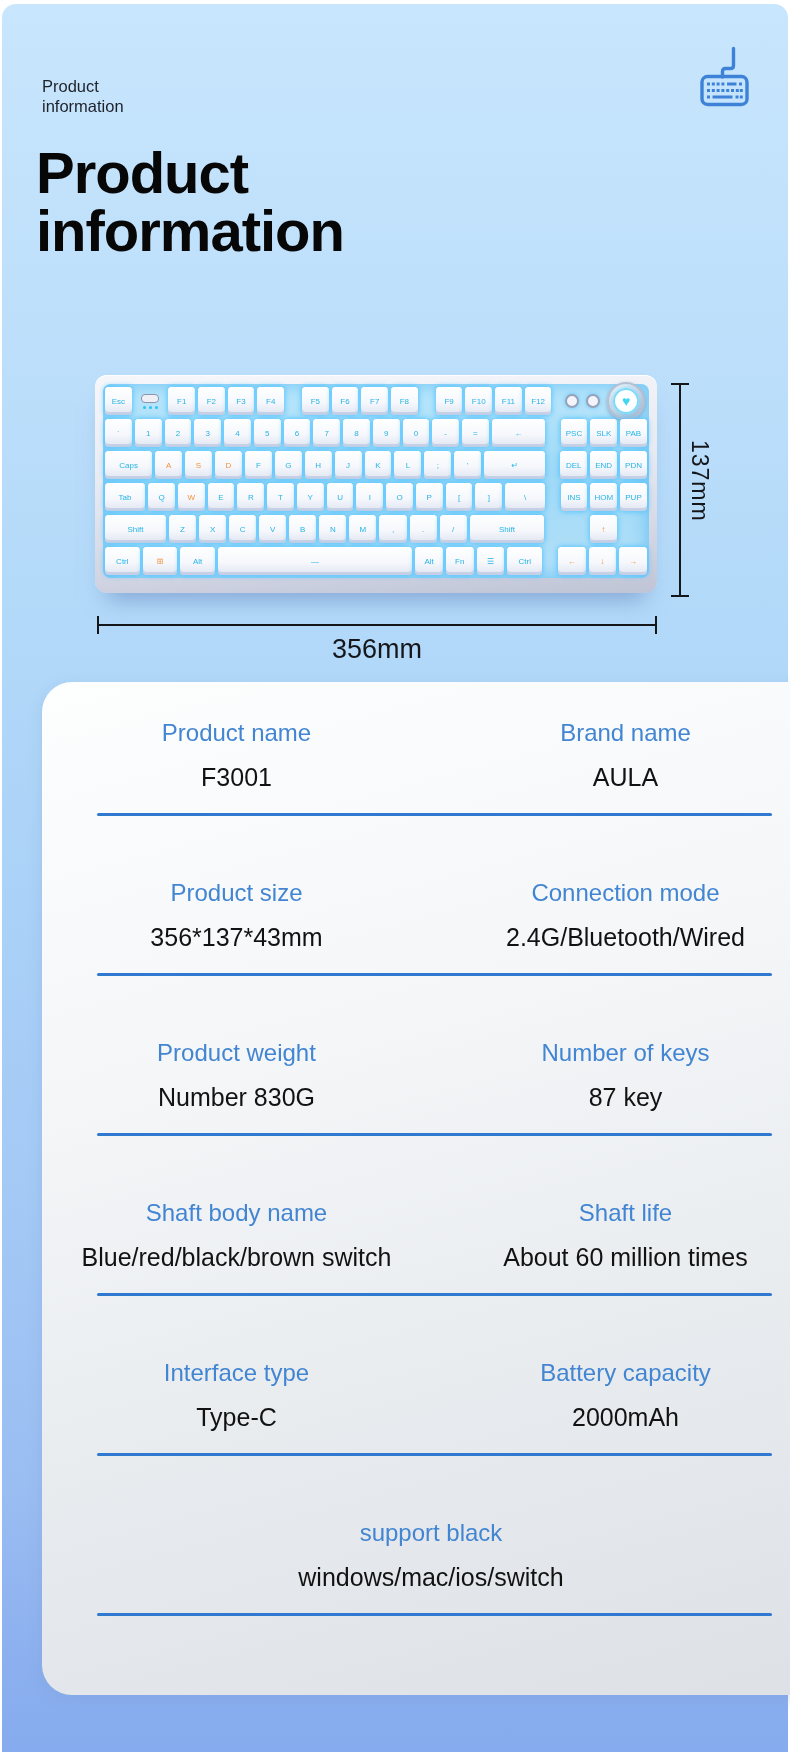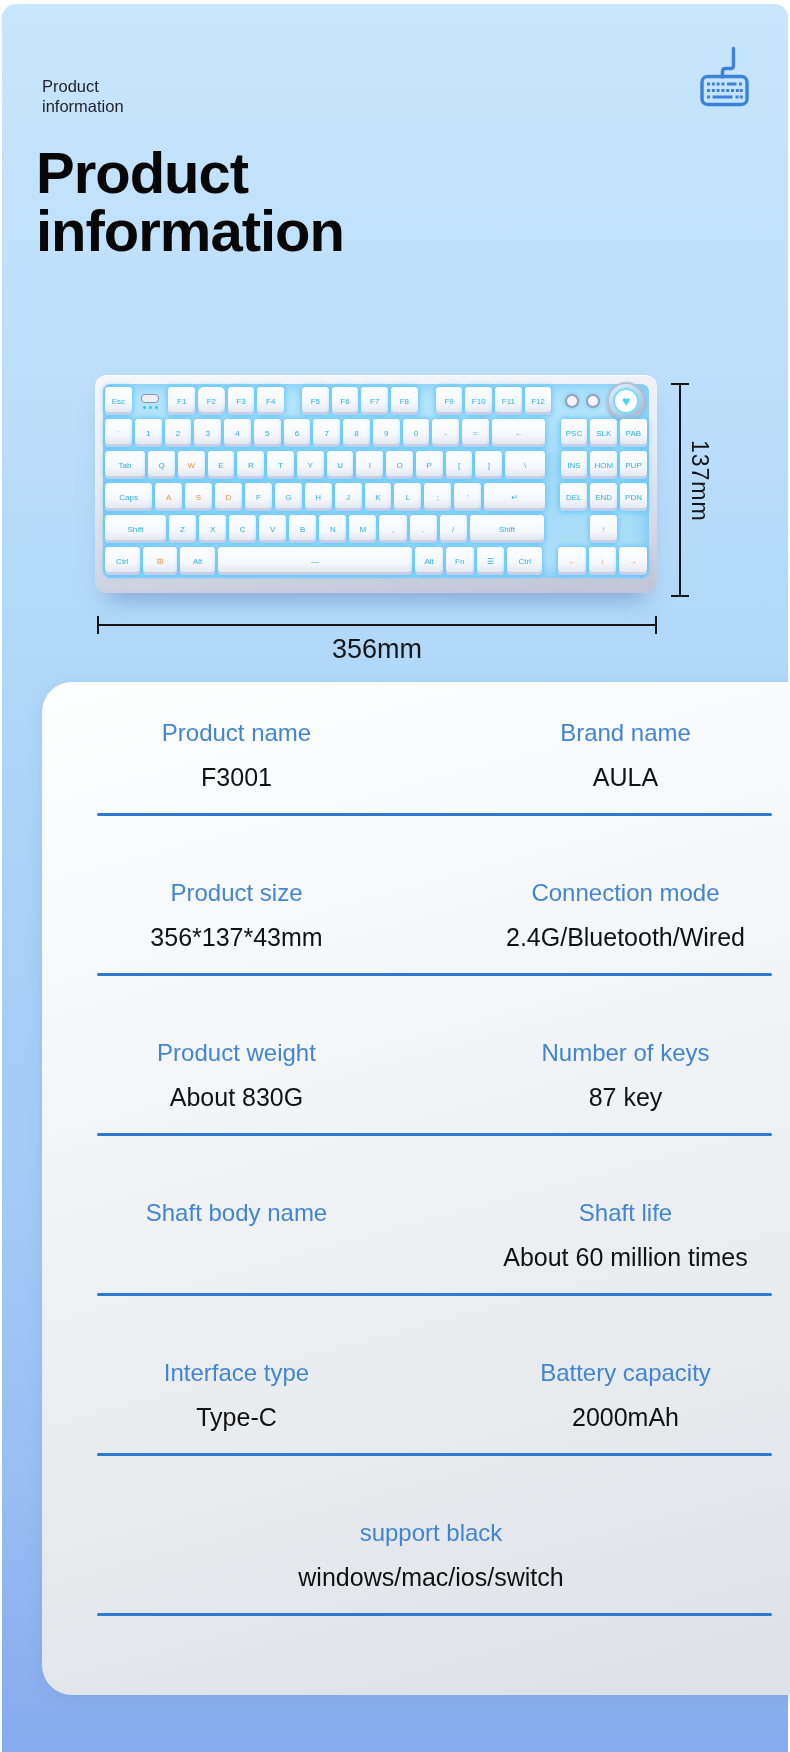--- a/index.html
+++ b/index.html
@@ -116,21 +116,21 @@
           <div class="kb-key" style="flex: 1 1 0px;">Esc</div>
           <div class="kb-sp kb-ind" style="flex: 1.15 1.15 0px;">
             <div class="kb-switch"></div>
             <div class="kb-dots">
               <i></i>
               <i></i>
               <i></i>
             </div>
           </div>
           <div class="kb-key" style="flex: 1 1 0px;">F1</div>
-          <div class="kb-key" style="flex: 1 1 0px; border-radius: 6px;">F2</div>
+          <div class="kb-key" style="flex: 1 1 0px;">F2</div>
           <div class="kb-key" style="flex: 1 1 0px;">F3</div>
           <div class="kb-key" style="flex: 1 1 0px;">F4</div>
           <div class="kb-sp" style="flex: 0.45 0.45 0px;"></div>
           <div class="kb-key" style="flex: 1 1 0px;">F5</div>
           <div class="kb-key" style="flex: 1 1 0px;">F6</div>
           <div class="kb-key" style="flex: 1 1 0px;">F7</div>
           <div class="kb-key" style="flex: 1 1 0px;">F8</div>
           <div class="kb-sp" style="flex: 0.45 0.45 0px;"></div>
           <div class="kb-key" style="flex: 1 1 0px;">F9</div>
           <div class="kb-key" style="flex: 1 1 0px;">F10</div>
@@ -158,59 +158,59 @@
           <div class="kb-key" style="flex: 1 1 0px;">0</div>
           <div class="kb-key" style="flex: 1 1 0px;">-</div>
           <div class="kb-key" style="flex: 1 1 0px;">=</div>
           <div class="kb-key" style="flex: 2 2 0px;">←</div>
           <div class="kb-sp" style="flex: 0.35 0.35 0px;"></div>
           <div class="kb-key" style="flex: 1 1 0px;">PSC</div>
           <div class="kb-key" style="flex: 1 1 0px;">SLK</div>
           <div class="kb-key" style="flex: 1 1 0px;">PAB</div>
         </div>
         <div class="kb-row">
+          <div class="kb-key" style="flex: 1.75 1.75 0px;">Caps</div>
+          <div class="kb-key accent" style="flex: 1 1 0px;">A</div>
+          <div class="kb-key accent" style="flex: 1 1 0px;">S</div>
+          <div class="kb-key accent" style="flex: 1 1 0px;">D</div>
+          <div class="kb-key" style="flex: 1 1 0px;">F</div>
+          <div class="kb-key" style="flex: 1 1 0px;">G</div>
+          <div class="kb-key" style="flex: 1 1 0px;">H</div>
+          <div class="kb-key" style="flex: 1 1 0px;">J</div>
+          <div class="kb-key" style="flex: 1 1 0px;">K</div>
+          <div class="kb-key" style="flex: 1 1 0px;">L</div>
+          <div class="kb-key" style="flex: 1 1 0px;">;</div>
+          <div class="kb-key" style="flex: 1 1 0px;">'</div>
+          <div class="kb-key" style="flex: 2.25 2.25 0px;">↵</div>
+          <div class="kb-sp" style="flex: 0.35 0.35 0px;"></div>
+          <div class="kb-key" style="flex: 1 1 0px;">DEL</div>
+          <div class="kb-key" style="flex: 1 1 0px;">END</div>
+          <div class="kb-key" style="flex: 1 1 0px;">PDN</div>
+        </div>
+        <div class="kb-row">
           <div class="kb-key" style="flex: 1.5 1.5 0px;">Tab</div>
           <div class="kb-key" style="flex: 1 1 0px;">Q</div>
           <div class="kb-key accent" style="flex: 1 1 0px;">W</div>
           <div class="kb-key" style="flex: 1 1 0px;">E</div>
           <div class="kb-key" style="flex: 1 1 0px;">R</div>
           <div class="kb-key" style="flex: 1 1 0px;">T</div>
           <div class="kb-key" style="flex: 1 1 0px;">Y</div>
           <div class="kb-key" style="flex: 1 1 0px;">U</div>
           <div class="kb-key" style="flex: 1 1 0px;">I</div>
           <div class="kb-key" style="flex: 1 1 0px;">O</div>
           <div class="kb-key" style="flex: 1 1 0px;">P</div>
           <div class="kb-key" style="flex: 1 1 0px;">[</div>
           <div class="kb-key" style="flex: 1 1 0px;">]</div>
           <div class="kb-key" style="flex: 1.5 1.5 0px;">\</div>
           <div class="kb-sp" style="flex: 0.35 0.35 0px;"></div>
           <div class="kb-key" style="flex: 1 1 0px;">INS</div>
           <div class="kb-key" style="flex: 1 1 0px;">HOM</div>
           <div class="kb-key" style="flex: 1 1 0px;">PUP</div>
         </div>
         <div class="kb-row">
-          <div class="kb-key" style="flex: 1.75 1.75 0px;">Caps</div>
-          <div class="kb-key accent" style="flex: 1 1 0px;">A</div>
-          <div class="kb-key accent" style="flex: 1 1 0px;">S</div>
-          <div class="kb-key accent" style="flex: 1 1 0px;">D</div>
-          <div class="kb-key" style="flex: 1 1 0px;">F</div>
-          <div class="kb-key" style="flex: 1 1 0px;">G</div>
-          <div class="kb-key" style="flex: 1 1 0px;">H</div>
-          <div class="kb-key" style="flex: 1 1 0px;">J</div>
-          <div class="kb-key" style="flex: 1 1 0px;">K</div>
-          <div class="kb-key" style="flex: 1 1 0px;">L</div>
-          <div class="kb-key" style="flex: 1 1 0px;">;</div>
-          <div class="kb-key" style="flex: 1 1 0px;">'</div>
-          <div class="kb-key" style="flex: 2.25 2.25 0px;">↵</div>
-          <div class="kb-sp" style="flex: 0.35 0.35 0px;"></div>
-          <div class="kb-key" style="flex: 1 1 0px;">DEL</div>
-          <div class="kb-key" style="flex: 1 1 0px;">END</div>
-          <div class="kb-key" style="flex: 1 1 0px;">PDN</div>
-        </div>
-        <div class="kb-row">
           <div class="kb-key" style="flex: 2.25 2.25 0px;">Shift</div>
           <div class="kb-key" style="flex: 1 1 0px;">Z</div>
           <div class="kb-key" style="flex: 1 1 0px;">X</div>
           <div class="kb-key" style="flex: 1 1 0px;">C</div>
           <div class="kb-key" style="flex: 1 1 0px;">V</div>
           <div class="kb-key" style="flex: 1 1 0px;">B</div>
           <div class="kb-key" style="flex: 1 1 0px;">N</div>
           <div class="kb-key" style="flex: 1 1 0px;">M</div>
           <div class="kb-key" style="flex: 1 1 0px;">,</div>
           <div class="kb-key" style="flex: 1 1 0px;">.</div>
@@ -265,32 +265,33 @@
       <div class="spec-cell">
         <div class="spec-label">Connection mode</div>
         <div class="spec-value">2.4G/Bluetooth/Wired</div>
       </div>
     </div>
     <div class="spec-divider"></div>
 
     <div class="spec-row later">
       <div class="spec-cell">
         <div class="spec-label">Product weight</div>
-        <div class="spec-value">About 830G</div>
+        <div class="spec-value">Number 830G</div>
       </div>
       <div class="spec-cell">
         <div class="spec-label">Number of keys</div>
         <div class="spec-value">87 key</div>
       </div>
     </div>
     <div class="spec-divider"></div>
 
     <div class="spec-row later">
       <div class="spec-cell">
         <div class="spec-label">Shaft body name</div>
+        <div class="spec-value">Blue/red/black/brown switch</div>
       </div>
       <div class="spec-cell">
         <div class="spec-label">Shaft life</div>
         <div class="spec-value">About 60 million times</div>
       </div>
     </div>
     <div class="spec-divider"></div>
 
     <div class="spec-row later">
       <div class="spec-cell">

